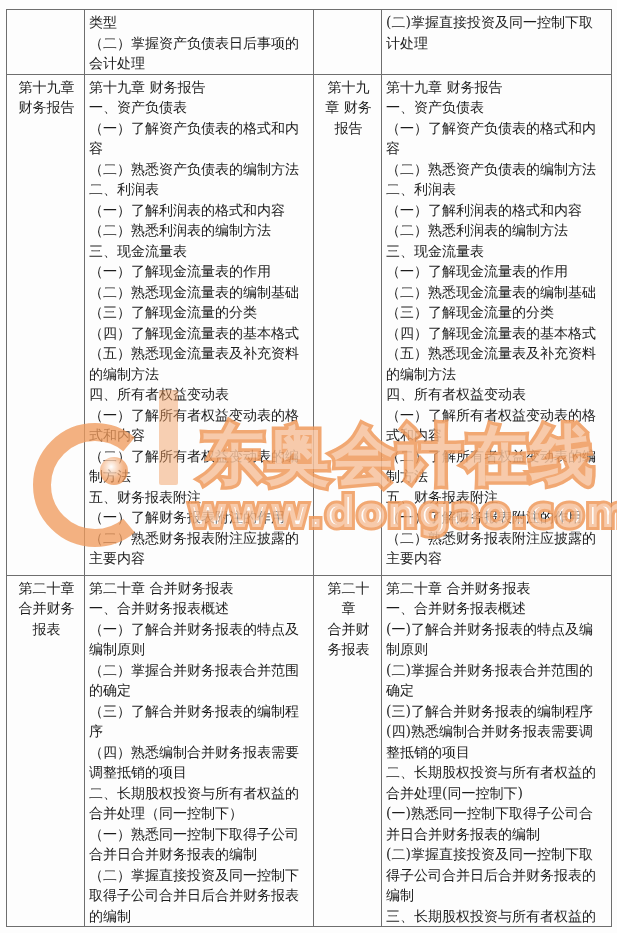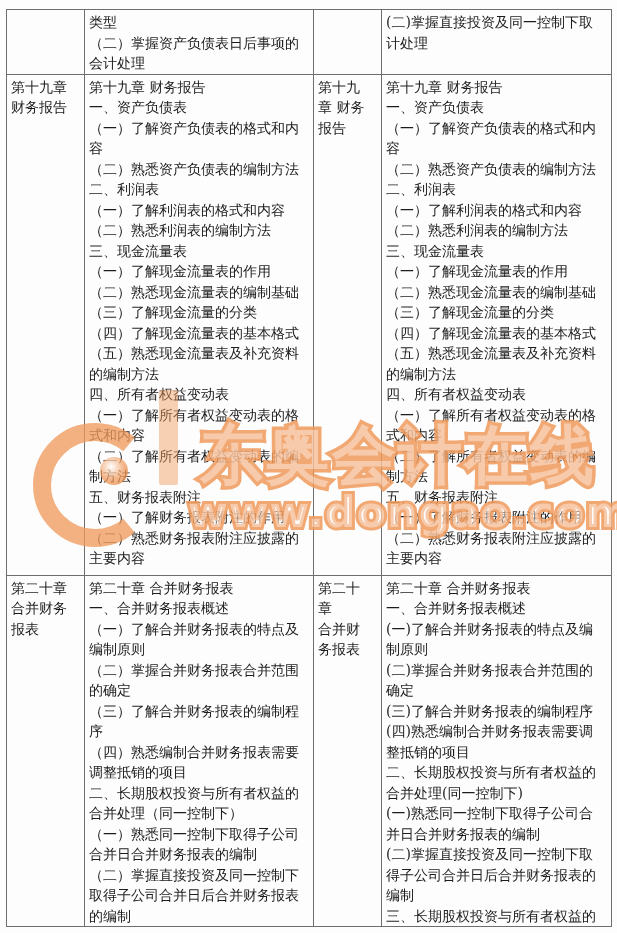--- a/index.html
+++ b/index.html
@@ -23,20 +23,21 @@
     vertical-align:top;
     color:#1c1c1c;
     font-size:14px;
     line-height:20.5px;
     white-space:pre;
     overflow:hidden;
     padding:2px 2px 0 4px;
   }
   td.chap{
     vertical-align:middle;
+    text-align:center;
     white-space:pre-line;
     padding:0 1px;
   }
   tr.r1{height:62px;}
   tr.r2{height:501px;}
   tr.r3{height:349px;}
   .watermark{
     position:absolute;left:0;top:0;
     pointer-events:none;
     opacity:0.85;

